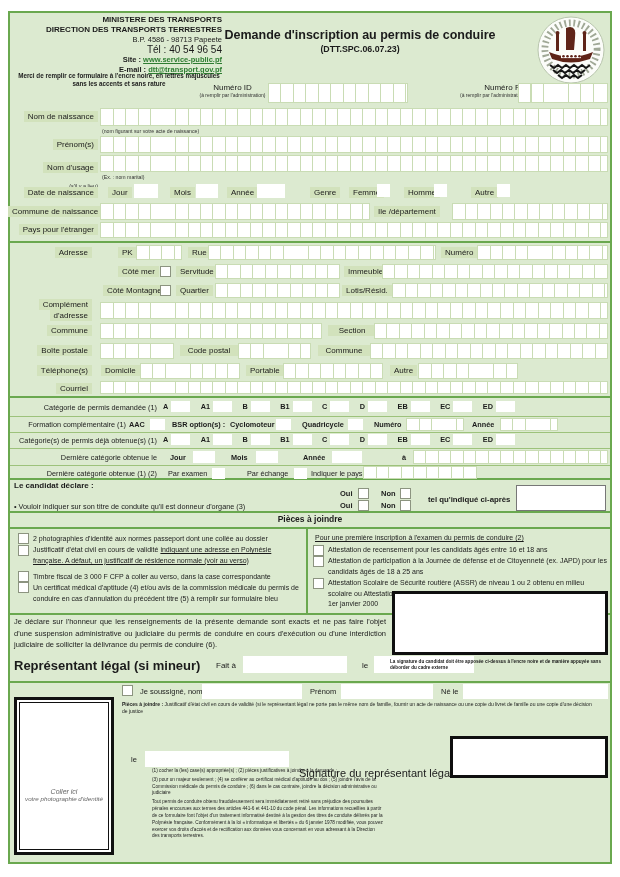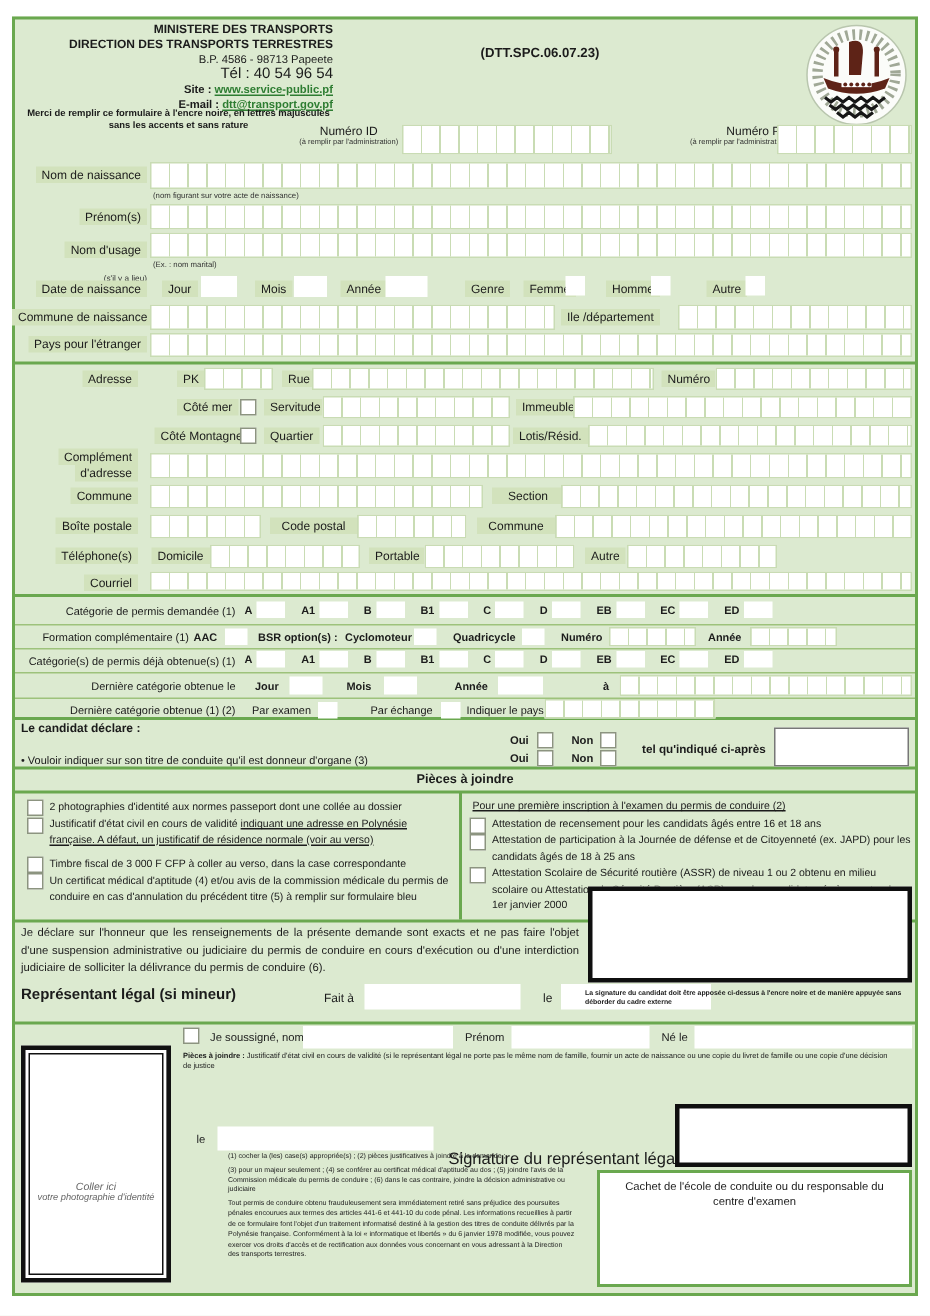--- a/index.html
+++ b/index.html
@@ -48,20 +48,21 @@
     <div style="font-size:8px;font-weight:bold;line-height:10px">MINISTERE DES TRANSPORTS</div>
     <div style="font-size:8px;font-weight:bold;line-height:10px">DIRECTION DES TRANSPORTS TERRESTRES</div>
     <div style="font-size:7.5px;line-height:10px">B.P. 4586 - 98713 Papeete</div>
     <div style="font-size:10px;line-height:10px">Tél : 40 54 96 54</div>
     <div style="font-size:7.5px;line-height:10px"><span class="b">Site : </span><span class="link b">www.service-public.pf</span></div>
     <div style="font-size:7.5px;line-height:10px"><span class="b">E-mail : </span><span class="link b">dtt@transport.gov.pf</span></div>
   </div>
   <div class="abs b" style="left:16px;top:72px;width:206px;text-align:center;font-size:6.3px;line-height:8px">Merci de remplir ce formulaire à l'encre noire, en lettres majuscules sans les accents et sans rature</div>
 
   <div class="abs" style="left:205px;top:28px;width:310px;text-align:center">
+    <div class="b" style="font-size:12.5px">Demande d'inscription au permis de conduire</div>
     <div class="b" style="font-size:8.8px;margin-top:2px">(DTT.SPC.06.07.23)</div>
   </div>
 
   <div class="abs" style="left:536px;top:15px">
     <svg width="70" height="70" viewBox="0 0 70 70">
       <circle cx="35" cy="35" r="33" fill="#fbfcf9" stroke="#b9c6ae" stroke-width="1"></circle>
       <circle cx="35" cy="34" r="26" fill="none" stroke="#a0a896" stroke-width="7" stroke-dasharray="1.8,2.8"></circle>
       <circle cx="35" cy="34" r="22.5" fill="#fbfcf9"></circle>
       <rect x="20" y="19" width="3" height="17" fill="#5e2317"></rect>
       <circle cx="21.5" cy="18" r="2" fill="#5e2317"></circle>
@@ -327,21 +328,21 @@
 
   <div class="abs sigbox" style="left:392px;top:591px;width:216px;height:64px;z-index:3"></div>
   <div class="abs b" style="left:390px;top:659px;width:220px;font-size:4.6px;line-height:1.35;z-index:3">La signature du candidat doit être apposée ci-dessus à l'encre noire et de manière appuyée sans déborder du cadre externe</div>
 
   <div class="abs" style="left:14px;top:616px;width:372px;font-size:7.5px;line-height:11.5px;text-align:justify">Je déclare sur l'honneur que les renseignements de la présente demande sont exacts et ne pas faire l'objet d'une suspension administrative ou judiciaire du permis de conduire en cours d'exécution ou d'une interdiction judiciaire de solliciter la délivrance du permis de conduire (6).</div>
   <span class="abs lbl" style="left:216px;top:660px">Fait à</span>
   <div class="abs wbox" style="left:243px;top:656px;width:104px;height:17px"></div>
   <span class="abs lbl" style="left:362px;top:660px">le</span>
   <div class="abs wbox" style="left:374px;top:656px;width:100px;height:17px"></div>
 
-  <div class="abs b" style="left:14px;top:658px;font-size:10px;white-space:nowrap">Représentant légal (si mineur)</div>
+  <div class="abs b" style="left:14px;top:658px;font-size:13px;white-space:nowrap">Représentant légal (si mineur)</div>
   <div class="abs cbx" style="left:122px;top:685px"></div>
   <span class="abs" style="left:140px;top:687px;font-size:7.5px;white-space:nowrap">Je soussigné, nom</span>
   <div class="abs wbox" style="left:202px;top:684px;width:100px;height:15px"></div>
   <span class="abs" style="left:310px;top:687px;font-size:7.5px">Prénom</span>
   <div class="abs wbox" style="left:341px;top:684px;width:92px;height:15px"></div>
   <span class="abs" style="left:441px;top:687px;font-size:7.5px">Né le</span>
   <div class="abs wbox" style="left:463px;top:684px;width:145px;height:15px"></div>
 
   <div class="abs" style="left:14px;top:697px;width:100px;height:158px;background:#fff;border:3px solid #111;box-shadow:inset 0 0 0 2px #fff, inset 0 0 0 3px #111;box-sizing:border-box">
     <div style="margin-top:88px;text-align:center;font-style:italic;color:#666">
@@ -356,16 +357,13 @@
   <div class="abs wbox" style="left:145px;top:751px;width:144px;height:16px"></div>
   <span class="abs" style="left:299px;top:767px;font-size:11px;white-space:nowrap">Signature du représentant légal</span>
   <div class="abs sigbox" style="left:450px;top:736px;width:158px;height:42px"></div>
 
   <div class="abs" style="left:152px;top:768px;width:231px">
     <p class="fn">(1) cocher la (les) case(s) appropriée(s) ; (2) pièces justificatives à joindre à la demande ;</p>
     <p class="fn">(3) pour un majeur seulement ; (4) se conférer au certificat médical d'aptitude au dos ; (5) joindre l'avis de la Commission médicale du permis de conduire ; (6) dans le cas contraire, joindre la décision administrative ou judiciaire</p>
     <p class="fn">Tout permis de conduire obtenu frauduleusement sera immédiatement retiré sans préjudice des poursuites pénales encourues aux termes des articles 441-6 et 441-10 du code pénal. Les informations recueillies à partir de ce formulaire font l'objet d'un traitement informatisé destiné à la gestion des titres de conduite délivrés par la Polynésie française. Conformément à la loi « informatique et libertés » du 6 janvier 1978 modifiée, vous pouvez exercer vos droits d'accès et de rectification aux données vous concernant en vous adressant à la Direction des transports terrestres.</p>
   </div>
 
-  <div class="abs" style="left:398px;top:780px;width:210px;height:78px;background:#fff;border:2px solid #6aa84f;box-sizing:border-box">
-    <div style="padding:4px 16px 0 16px;font-size:7.5px;line-height:10px;text-align:center">Cachet de l'école de conduite ou du responsable du centre d'examen</div>
-  </div>
 </div>
 
 </body></html>

